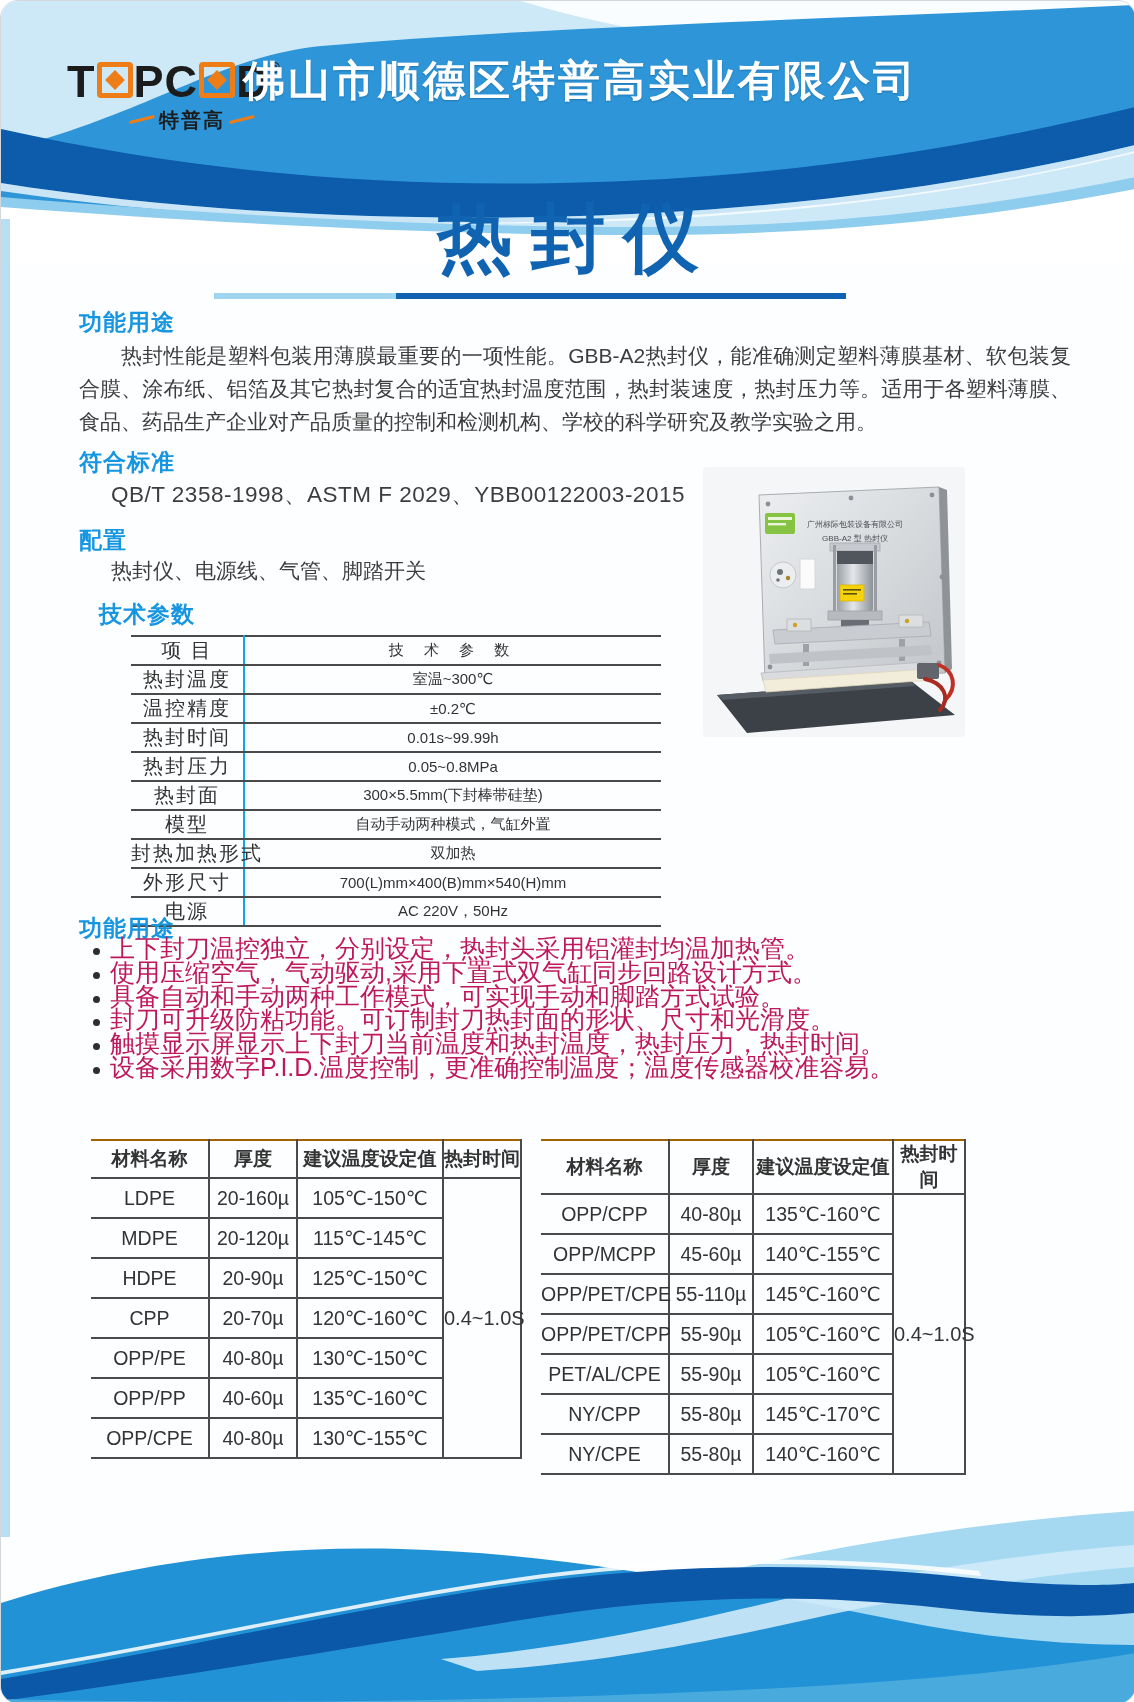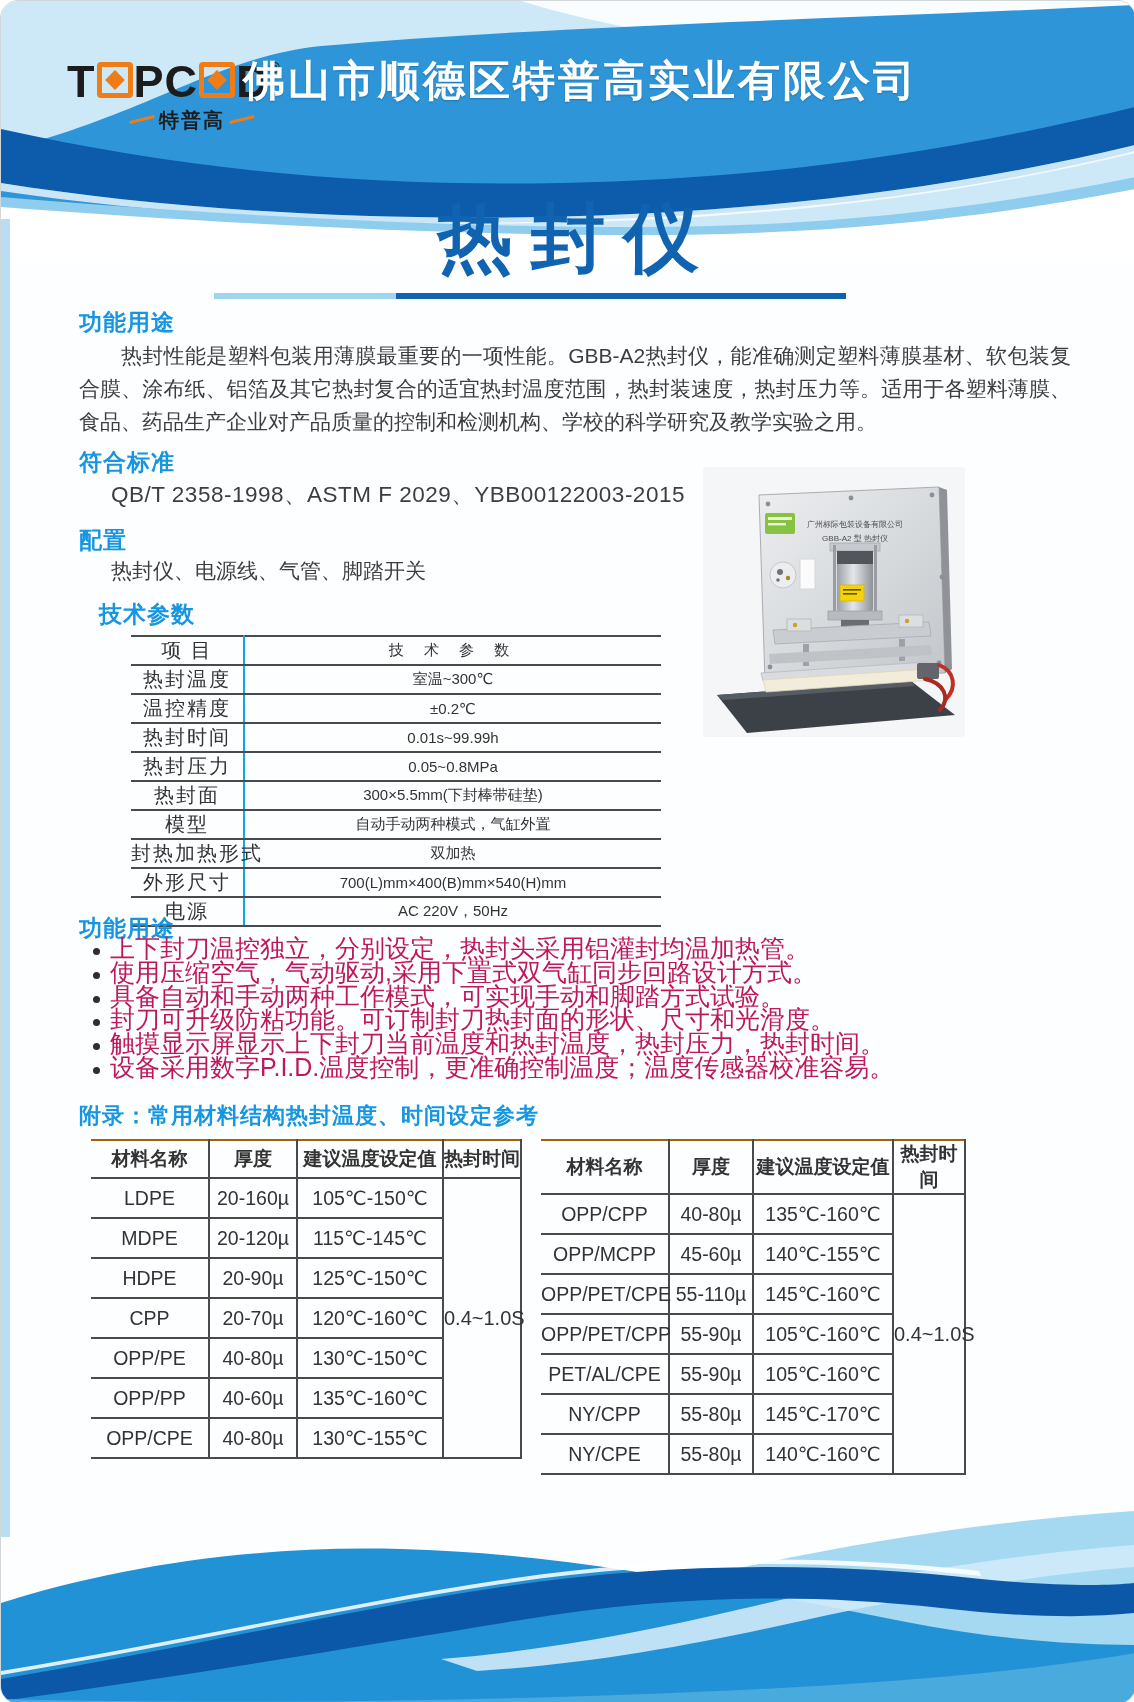--- a/index.html
+++ b/index.html
@@ -215,21 +215,20 @@
   <div class="abs h-sec" style="left:78px;top:912px;">功能用途</div>
   <ul class="abs feat">
     <li><span class="dot"></span><span>上下封刀温控独立，分别设定，热封头采用铝灌封均温加热管。</span></li>
     <li><span class="dot"></span><span>使用压缩空气，气动驱动,采用下置式双气缸同步回路设计方式。</span></li>
     <li><span class="dot"></span><span>具备自动和手动两种工作模式，可实现手动和脚踏方式试验。</span></li>
     <li><span class="dot"></span><span>封刀可升级防粘功能。可订制封刀热封面的形状、尺寸和光滑度。</span></li>
     <li><span class="dot"></span><span>触摸显示屏显示上下封刀当前温度和热封温度，热封压力，热封时间。</span></li>
     <li><span class="dot"></span><span>设备采用数字P.I.D.温度控制，更准确控制温度；温度传感器校准容易。</span></li>
   </ul>
 
-  <div class="abs h-sec" style="left:78px;top:1100px;font-size:22px;">附录：常用材料结构热封温度、时间设定参考</div>
 
   <table class="mt mt-left">
     <colgroup>
         <col>
         <col>
         <col>
         <col>
       </colgroup>
     <tbody>
         <tr>

